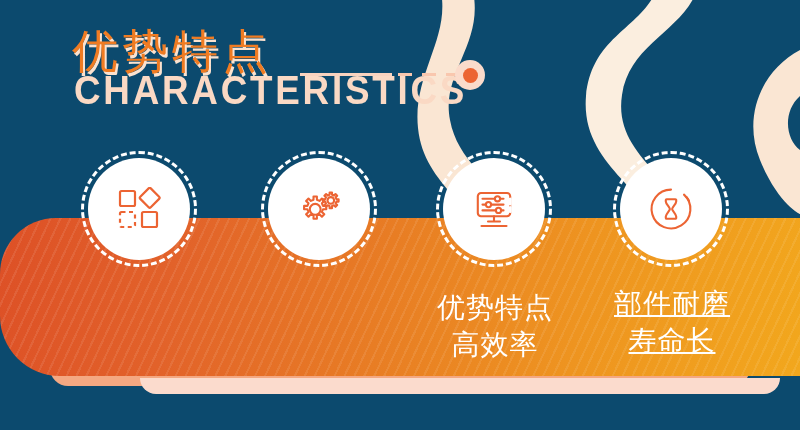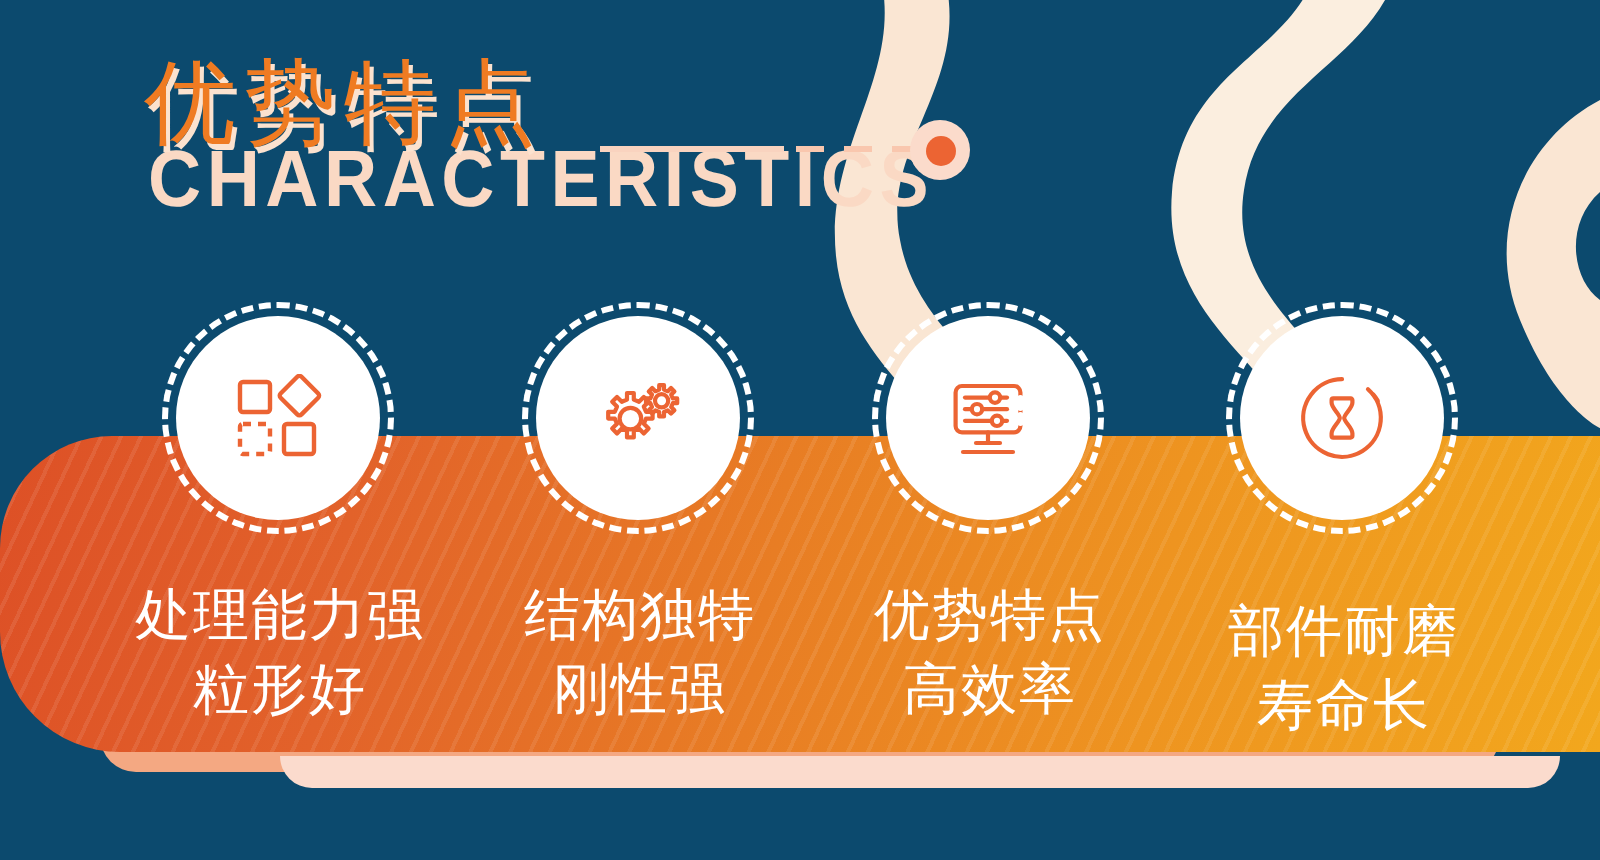--- a/index.html
+++ b/index.html
@@ -259,33 +259,25 @@
     <div class="ring"></div>
     <div class="disc">
       <svg width="46" height="46" viewBox="0 0 46 46" fill="none" stroke="#ec6433" stroke-width="2.1" stroke-linecap="round">
         <path d="M23 3.6 a19.4 19.4 0 1 0 13.0 5.0"></path>
         <path d="M38.6 11.2 a19.4 19.4 0 0 1 2.3 3.2"></path>
         <path d="M18.6 13.2 H27.4 a0.8 0.8 0 0 1 0.8 0.8 v1.4 c0 2.6 -4.1 5.8 -4.1 7.6 c0 1.8 4.1 5.0 4.1 7.6 v1.4 a0.8 0.8 0 0 1 -0.8 0.8 H18.6 a0.8 0.8 0 0 1 -0.8 -0.8 v-1.4 c0 -2.6 4.1 -5.8 4.1 -7.6 c0 -1.8 -4.1 -5.0 -4.1 -7.6 v-1.4 a0.8 0.8 0 0 1 0.8 -0.8 Z" stroke-linejoin="round"></path>
       </svg>
     </div>
   </div>
 
-  <div class="label" style="left:40px; top:290px;">
-    <span>处理能力强</span>
-    <span class="l2">粒形好</span>
-  </div>
-
-  <div class="label" style="left:220px; top:290px;">
-    <span>结构独特</span>
-    <span class="l2">刚性强</span>
-  </div>
+
 
   <div class="label" style="left:395px; top:290px;">
     <span>优势特点</span>
     <span class="l2">高效率</span>
   </div>
 
-  <div class="label" style="left:572px; top:298px;">
+  <div class="label" style="left:572px; top:286px;text-decoration:underline;">
     <span>部件耐磨</span>
     <span class="l2">寿命长</span>
   </div>
 
 </div>
 
 </body></html>

